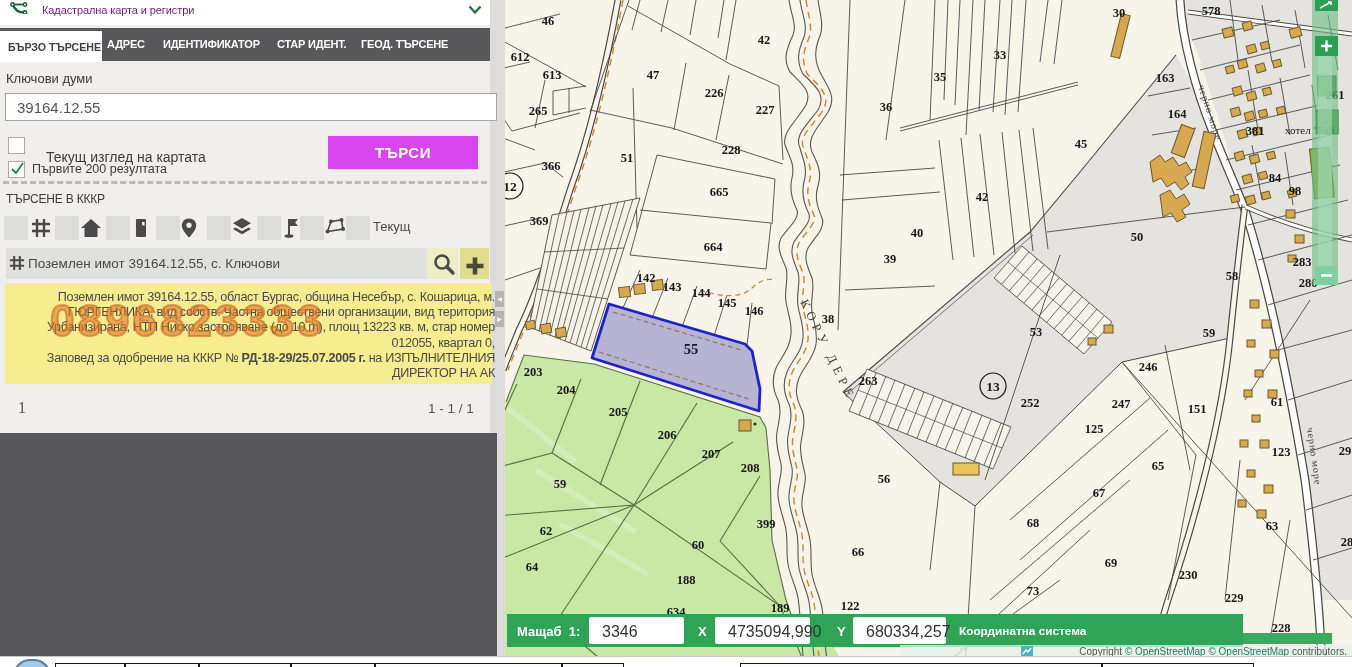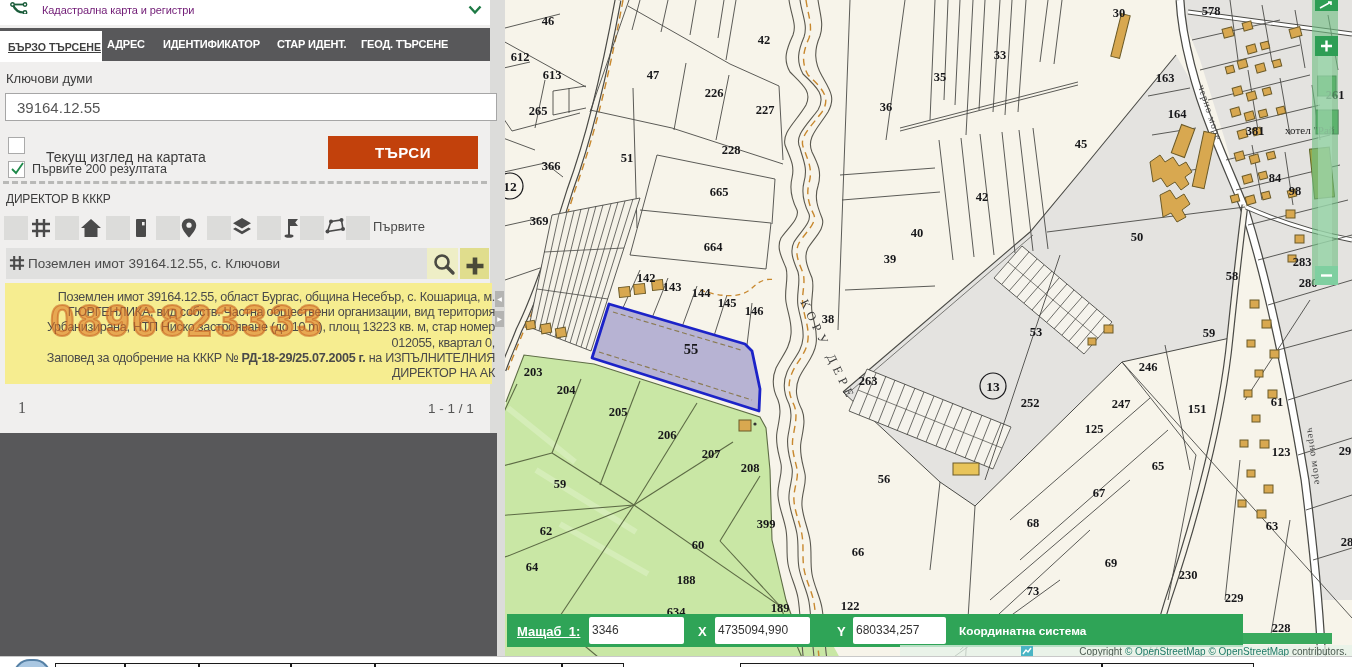--- a/index.html
+++ b/index.html
@@ -5,31 +5,31 @@
   html,body{margin:0;padding:0;}
   body{width:1352px;height:667px;overflow:hidden;position:relative;
        font-family:"Liberation Sans",sans-serif;background:#fff;}
   .abs{position:absolute;}
   #panel{left:0;top:0;width:490px;height:667px;background:#f0efee;}
   #hdr{left:0;top:0;width:490px;height:25px;background:#ffffff;}
   #hdrtitle{left:42px;top:4px;font-size:11px;letter-spacing:-0.1px;color:#701a75;}
   #tabbar{left:0;top:28px;width:490px;height:33px;background:#58585a;}
   .tab{position:absolute;top:0;height:33px;line-height:33px;font-size:11px;font-weight:bold;color:#fff;white-space:nowrap;letter-spacing:-0.2px;}
   #tabactive{left:0;top:31px;width:102px;height:31px;background:#fff;}
-  #tabactive span{position:absolute;left:8px;top:10px;font-size:10.6px;font-weight:bold;color:#3f3f3f;white-space:nowrap;text-decoration:underline;}
+  #tabactive span{position:absolute;left:8px;top:10px;font-size:10.6px;font-weight:bold;color:#3f3f3f;white-space:nowrap;}
   .blabel{font-weight:normal;font-size:13px;color:#3c3c3c;white-space:nowrap;}
   #kw{left:6px;top:71px;}
   #searchinput{left:5px;top:93px;width:474px;height:26px;background:#fff;border:1px solid #a6a6a6;padding-left:16px;}
   #searchinput span{position:absolute;left:11px;top:5px;font-size:15px;color:#555;}
   .cbx{width:15px;height:15px;background:#fff;border:1px solid #aaa;}
   #cb1{left:8px;top:137px;}
   #cb2{left:8px;top:161px;}
   #cb1lab{left:32px;top:149px;font-size:14px;margin-left:14px;}
   #cb2lab{left:32px;top:162px;font-size:12.5px;}
-  #btnsearch{left:328px;top:136px;width:150px;height:33px;background:#c2410c;color:#fff;
+  #btnsearch{left:328px;top:136px;width:150px;height:33px;background:#d946ef;color:#fff;
      font-weight:bold;font-size:15px;text-align:center;line-height:33px;letter-spacing:0.5px;}
   #dashsep{left:3px;top:181px;width:484px;border-top:3px dashed #b9b9b7;}
   #foundlab{left:6px;top:192px;font-size:12px;letter-spacing:-0.2px;}
   .csq{width:24px;height:24px;background:#dcdcda;position:absolute;top:216px;}
   #vsichki{left:373px;top:219px;font-size:13px;color:#4a4a4a;}
   #resrow{left:6px;top:248px;width:421px;height:31px;background:#e0e0df;}
   #resmag{left:427px;top:248px;width:31px;height:31px;background:#eeeec6;}
   #resplus{left:460px;top:248px;width:29px;height:31px;background:#e0dd8d;}
   #restext{left:28px;top:256px;font-size:13.5px;color:#4a4a4a;white-space:nowrap;}
   #ybox{left:5px;top:283px;width:487px;height:101px;background:#f6ed90;text-align:right;}
@@ -41,21 +41,21 @@
   #darkblock{left:0;top:433px;width:497px;height:223px;background:#58585a;}
   #splitter{left:490px;top:0;width:15px;height:656px;background:#dcdcda;}
   .spArr{position:absolute;left:495px;width:9px;height:16px;background:#b4b4b2;color:#fff;font-size:6px;text-align:center;line-height:16px;}
   #bstrip{left:0;top:656px;width:1352px;height:11px;background:#fff;border-top:1px solid #c9c9c9;}
   .bbox{position:absolute;top:663px;height:4px;background:#fbfbfb;border:1px solid #1a1a1a;border-bottom:none;}
   #bluecirc{position:absolute;left:13px;top:659px;width:34px;height:20px;border-radius:17px 17px 0 0;
      background:#a9c7e2;border:2px solid #5580a5;border-bottom:none;}
   #toolbar{left:507px;top:614px;width:736px;height:33px;background:#2fa457;}
   .tlab{position:absolute;top:10px;color:#fff;font-weight:bold;font-size:13px;white-space:nowrap;}
   .tinput{position:absolute;top:3px;height:27px;background:#fff;border-radius:2px;}
-  .tinput span{position:absolute;left:3px;top:6px;font-size:12px;color:#333;white-space:nowrap;}
+  .tinput span{position:absolute;left:13px;top:6px;font-size:16px;color:#333;white-space:nowrap;}
   #greenband2{left:1243px;top:633px;width:89px;height:11px;background:#3aaa5e;}
   #copyr{left:900px;top:645px;width:452px;height:12px;background:rgba(230,243,232,0.75);}
   #copytext{left:1000px;top:646px;width:347px;text-align:right;font-size:10px;color:#4a5a50;white-space:nowrap;}
   #copytext .os{color:#1f7a68;}
 </style>
 </head>
 <body>
 
 <svg class="abs" id="map" style="left:505px;top:0;" width="847" height="667" viewBox="505 0 847 667">
 <rect x="505" y="0" width="847" height="667" fill="#f7f4ea"></rect>
@@ -451,21 +451,21 @@
 <div class="abs cbx" id="cb1"></div>
 <div class="abs blabel" id="cb1lab">Текущ изглед на картата</div>
 <div class="abs cbx" id="cb2">
     <svg width="17" height="16" viewBox="0 0 17 16" style="position:absolute;left:0;top:-1px;">
       <path d="M3,8 L7,12 L14,2" stroke="#1e8a4a" stroke-width="1.8" fill="none"></path>
     </svg>
   </div>
 <div class="abs blabel" id="cb2lab">Първите 200 резултата</div>
 <div class="abs" id="btnsearch">ТЪРСИ</div>
 <div class="abs" id="dashsep"></div>
-<div class="abs blabel" id="foundlab">ДИРЕКТОР В КККР</div>
+<div class="abs blabel" id="foundlab">ТЪРСЕНЕ В КККР</div>
 <div class="abs csq" style="left:4px;"></div>
 <div class="abs csq" style="left:55px;"></div>
 <div class="abs csq" style="left:106px;"></div>
 <div class="abs csq" style="left:156px;"></div>
 <div class="abs csq" style="left:207px;"></div>
 <div class="abs csq" style="left:257px;"></div>
 <div class="abs csq" style="left:300px;"></div>
 <div class="abs csq" style="left:346px;"></div>
 <svg class="abs" style="left:30px;top:217px;" width="22" height="22" viewBox="0 0 22 22">
     <g stroke="#4a4a4a" stroke-width="2.4">
@@ -492,21 +492,21 @@
     <line x1="8" y1="2" x2="8" y2="18" stroke="#4a4a4a" stroke-width="2"></line>
     <ellipse cx="8" cy="19" rx="4.5" ry="1.8" fill="#4a4a4a"></ellipse>
   </svg>
 <svg class="abs" style="left:324px;top:217px;" width="22" height="22" viewBox="0 0 22 22">
     <path d="M3.5,14.5 L7,4.5 L17.5,3 L19,12 Z" fill="none" stroke="#4a4a4a" stroke-width="1.6"></path>
     <circle cx="3.5" cy="14.5" r="2" fill="#4a4a4a"></circle>
     <circle cx="7" cy="4.5" r="2" fill="#4a4a4a"></circle>
     <circle cx="17.5" cy="3" r="2" fill="#4a4a4a"></circle>
     <circle cx="19" cy="12" r="2" fill="#4a4a4a"></circle>
   </svg>
-<div class="abs" id="vsichki">Първите</div>
+<div class="abs" id="vsichki">Текущ</div>
 <div class="abs" id="resrow"></div>
 <div class="abs" id="resmag"></div>
 <div class="abs" id="resplus"></div>
 <svg class="abs" style="left:9px;top:255px;" width="16" height="16" viewBox="0 0 17 17">
     <g stroke="#4a4a4a" stroke-width="2.2">
       <path d="M5.5,1 V16 M11.5,1 V16 M1,5.5 H16 M1,11.5 H16"></path>
     </g>
   </svg>
 <svg class="abs" style="left:432px;top:252px;" width="24" height="24" viewBox="0 0 24 24">
   <circle cx="10" cy="10" r="6.5" stroke="#4a4a42" stroke-width="2.6" fill="none"></circle>
@@ -518,21 +518,21 @@
 <div class="abs" id="restext">Поземлен имот 39164.12.55, с. Ключови</div>
 <div class="abs" id="ybox">
   <div class="t">Поземлен имот 39164.12.55, област Бургас, община Несебър, с. Кошарица, м.<br>ГЮРГЕНЛИКА, вид собств. Частна обществени организации, вид територия<br>Урбанизирана, НТП Ниско застрояване (до 10 m), площ 13223 кв. м, стар номер<br>012055, квартал 0,<br>Заповед за одобрение на КККР № <b>РД-18-29/25.07.2005 г.</b> на ИЗПЪЛНИТЕЛНИЯ<br>ДИРЕКТОР НА АК</div>
 </div>
 <div class="abs" id="wm">0896823333</div>
 <div class="abs" id="pg1">1</div>
 <div class="abs" id="pg2">1 - 1 / 1</div>
 <div class="abs" id="darkblock"></div>
 
 <div class="abs" id="toolbar">
-  <span class="tlab" style="left:10px;text-decoration:underline;">Мащаб&nbsp;&nbsp;1:</span>
+  <span class="tlab" style="left:10px;">Мащаб&nbsp;&nbsp;1:</span>
   <div class="tinput" style="left:82px;width:95px;">
       <span>3346</span>
     </div>
   <span class="tlab" style="left:191px;">X</span>
   <div class="tinput" style="left:208px;width:95px;">
       <span>4735094,990</span>
     </div>
   <span class="tlab" style="left:330px;">Y</span>
   <div class="tinput" style="left:346px;width:93px;">
       <span>680334,257</span>

